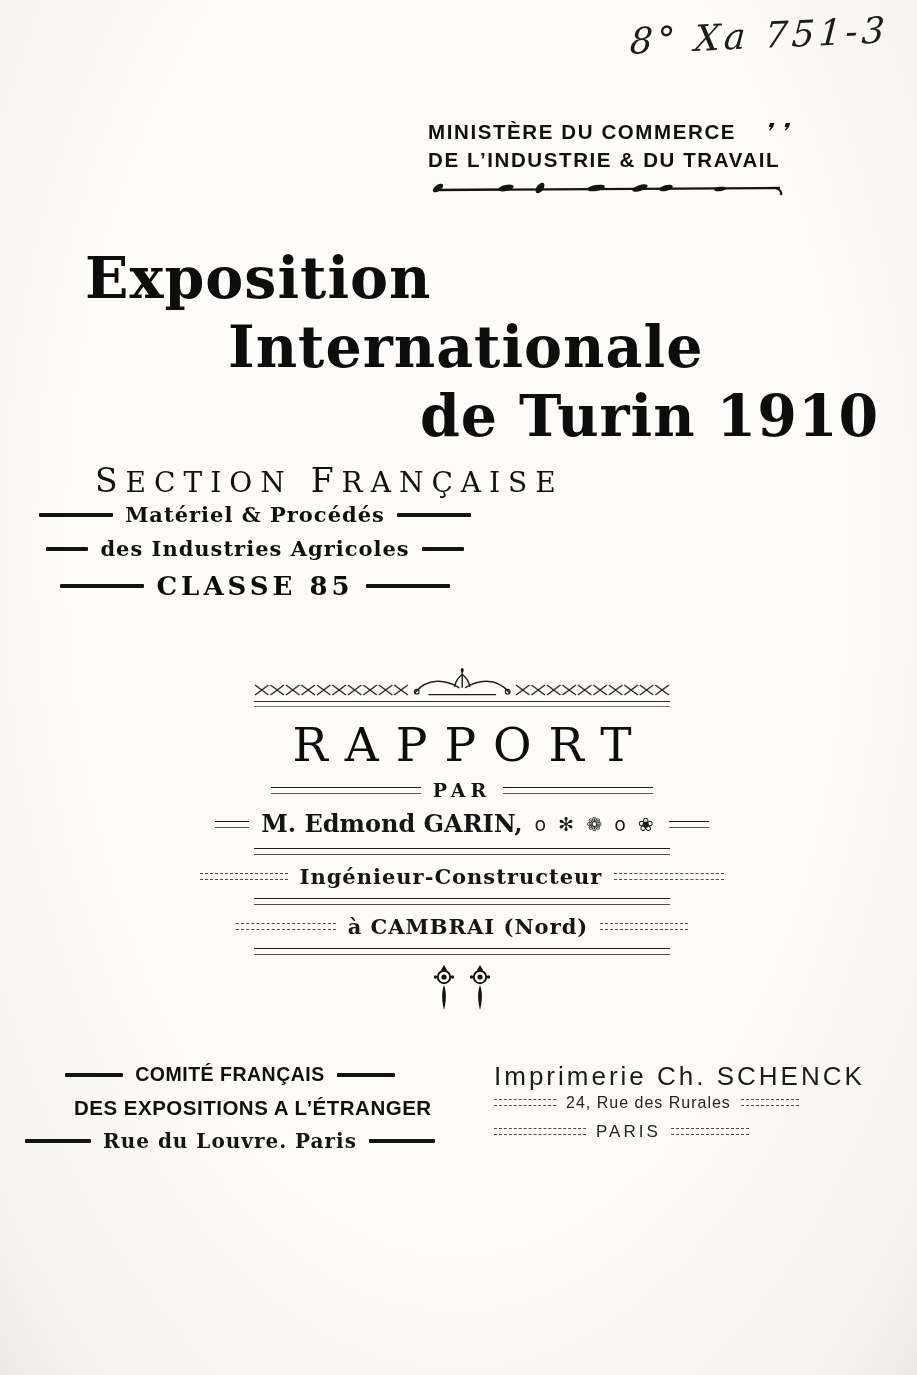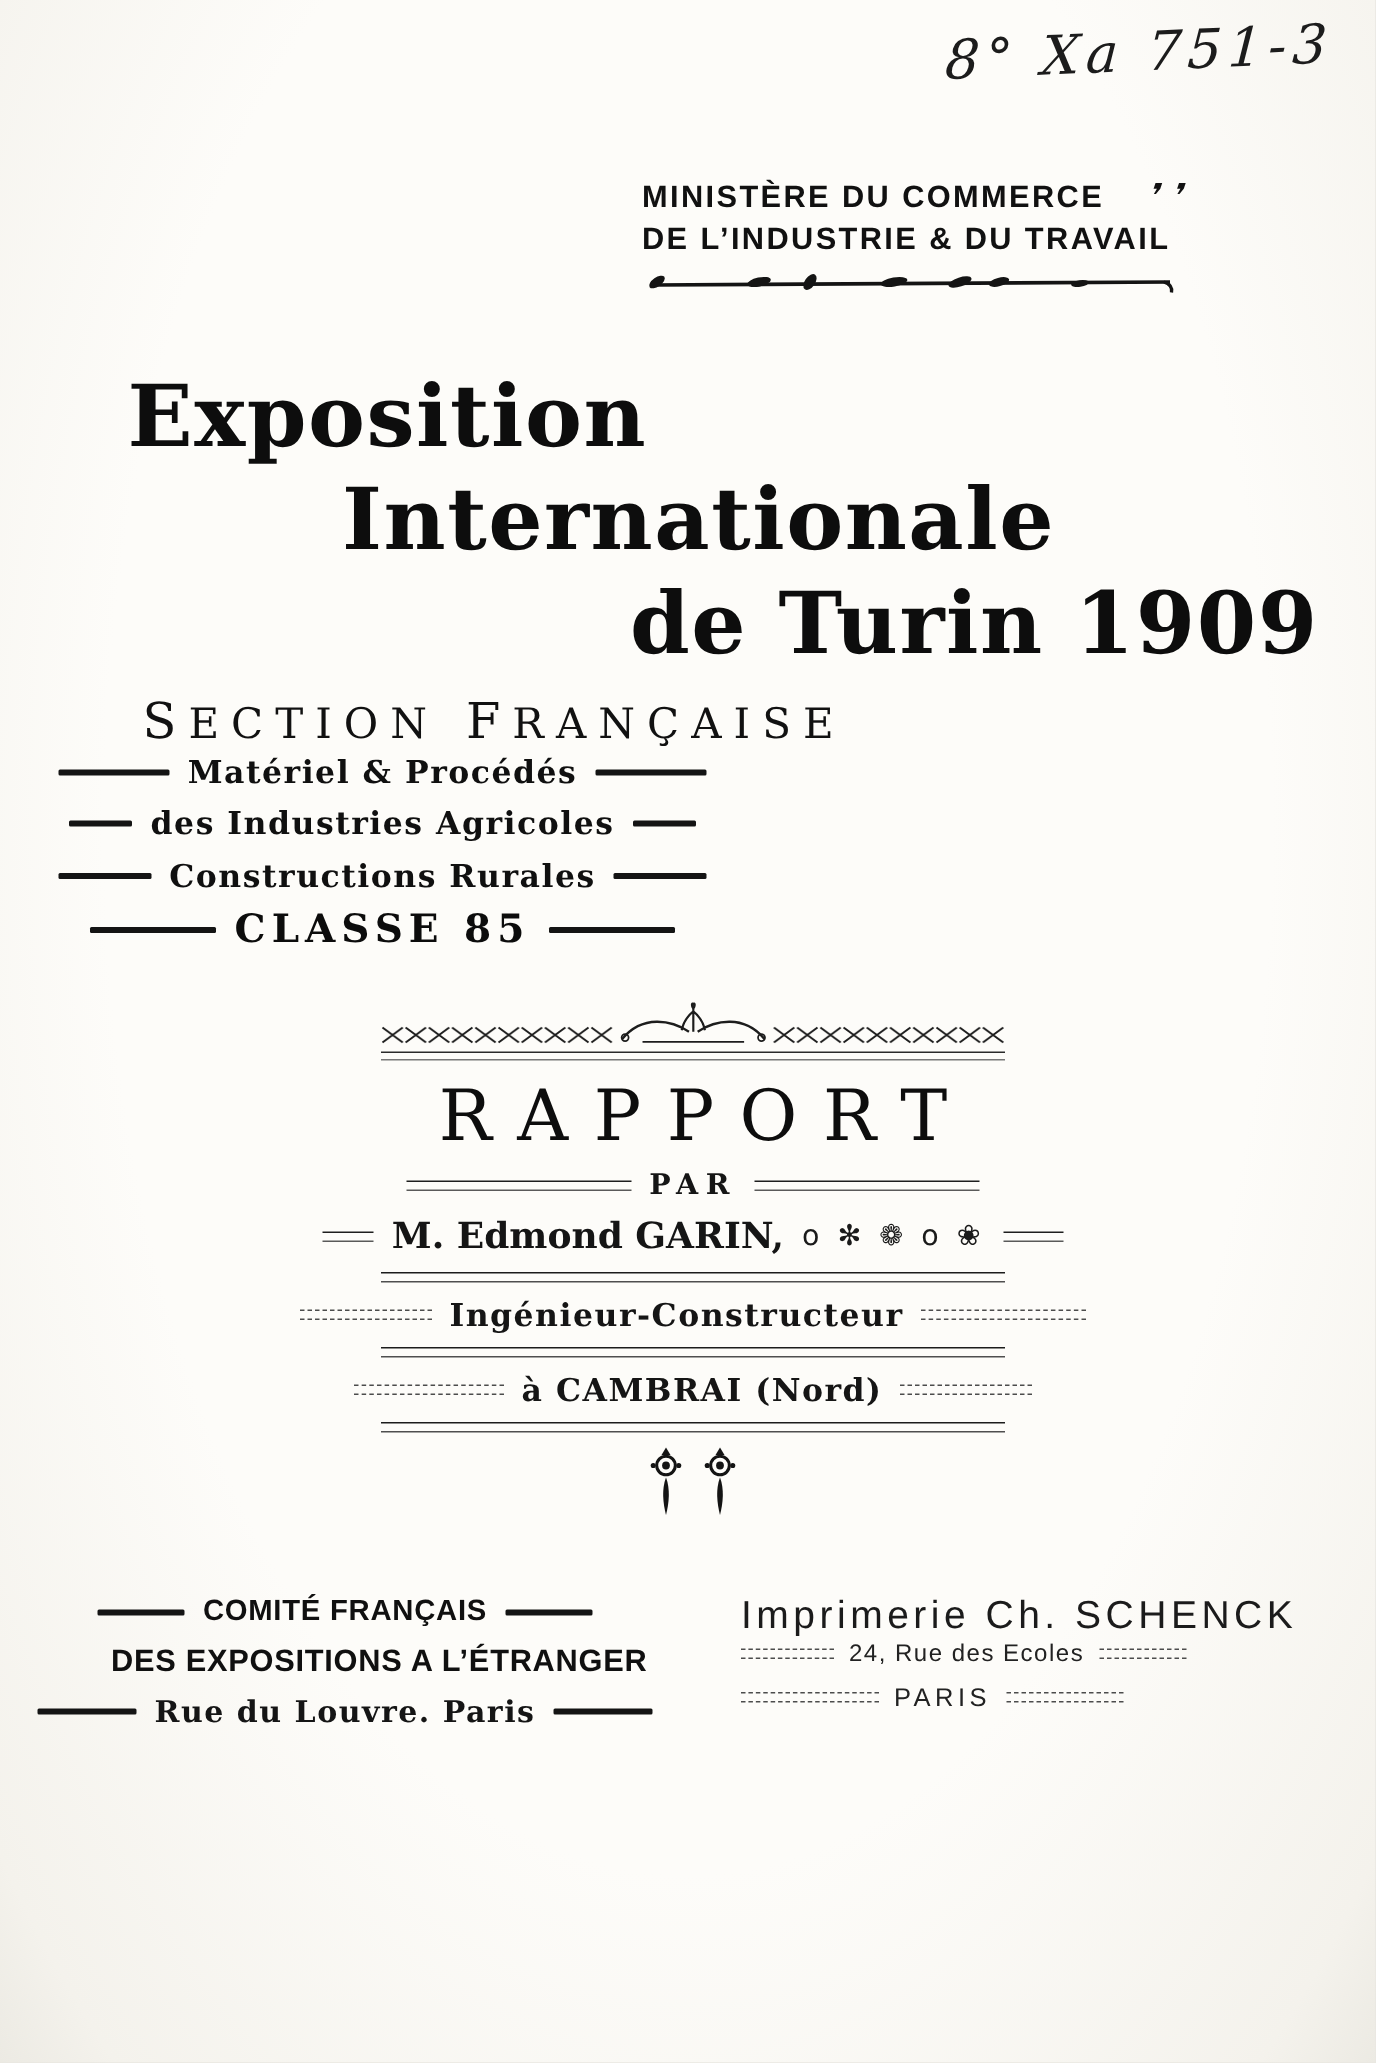--- a/index.html
+++ b/index.html
@@ -109,42 +109,37 @@
       <ellipse cx="212" cy="9" rx="8" ry="3" fill="#141414" transform="rotate(-18 212 9)"></ellipse>
       <ellipse cx="238" cy="9" rx="7" ry="2.8" fill="#141414" transform="rotate(-15 238 9)"></ellipse>
       <ellipse cx="292" cy="10" rx="6" ry="2.2" fill="#141414" transform="rotate(-8 292 10)"></ellipse>
       <path d="M348,9 q6,2 5,7" stroke="#141414" stroke-width="2.2" fill="none"></path>
     </svg>
   </div>
 
   <div class="abs title">
     <div class="title-line">Exposition</div>
     <div class="title-line title-l2">Internationale</div>
-    <div class="title-line title-l3">de Turin 1909</div>
+    <div class="title-line title-l3">de Turin 1910</div>
   </div>
 
   <div class="abs section">
     <span class="sec-big">S</span><span class="sec-small">ECTION</span><span class="sec-gap"></span><span class="sec-big">F</span><span class="sec-small">RANÇAISE</span>
   </div>
 
   <div class="abs subtitle">
     <div class="rowline">
       <span class="bar" style="width:74px"></span>
       <span class="sub-text">Matériel &amp; Procédés</span>
       <span class="bar" style="width:74px"></span>
     </div>
     <div class="rowline">
       <span class="bar" style="width:42px"></span>
       <span class="sub-text">des Industries Agricoles</span>
       <span class="bar" style="width:42px"></span>
-    </div>
-    <div class="rowline">
-      <span class="bar" style="width:62px"></span>
-      <span class="sub-text">Constructions Rurales</span>
-      <span class="bar" style="width:62px"></span>
     </div>
     <div class="rowline">
       <span class="bar" style="width:84px"></span>
       <span class="classe-text">CLASSE 85</span>
       <span class="bar" style="width:84px"></span>
     </div>
   </div>
 
   <div class="abs report">
 
@@ -235,21 +230,21 @@
       <span class="bar" style="width:66px"></span>
       <span class="com-serif">Rue du Louvre. Paris</span>
       <span class="bar" style="width:66px"></span>
     </div>
   </div>
 
   <div class="abs printer">
     <div class="pr-line1" style="margin-bottom:0">Imprimerie Ch. SCHENCK</div>
     <div class="rowline">
       <span class="r2d" style="width:62px"></span>
-      <span class="pr-line2">24, Rue des Ecoles</span>
+      <span class="pr-line2">24, Rue des Rurales</span>
       <span class="r2d" style="width:58px"></span>
     </div>
     <div class="rowline">
       <span class="r2d" style="width:92px"></span>
       <span class="pr-line3">PARIS</span>
       <span class="r2d" style="width:78px"></span>
     </div>
   </div>
 
 </div>

